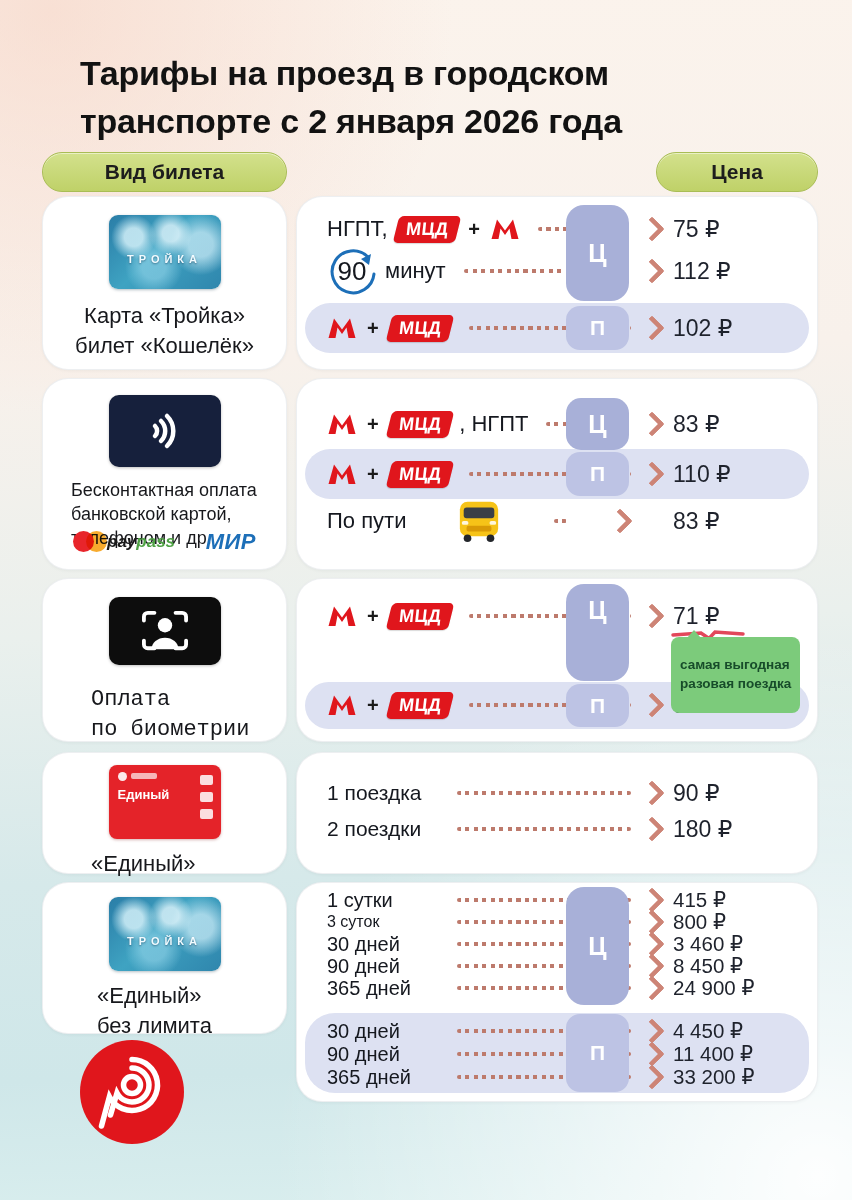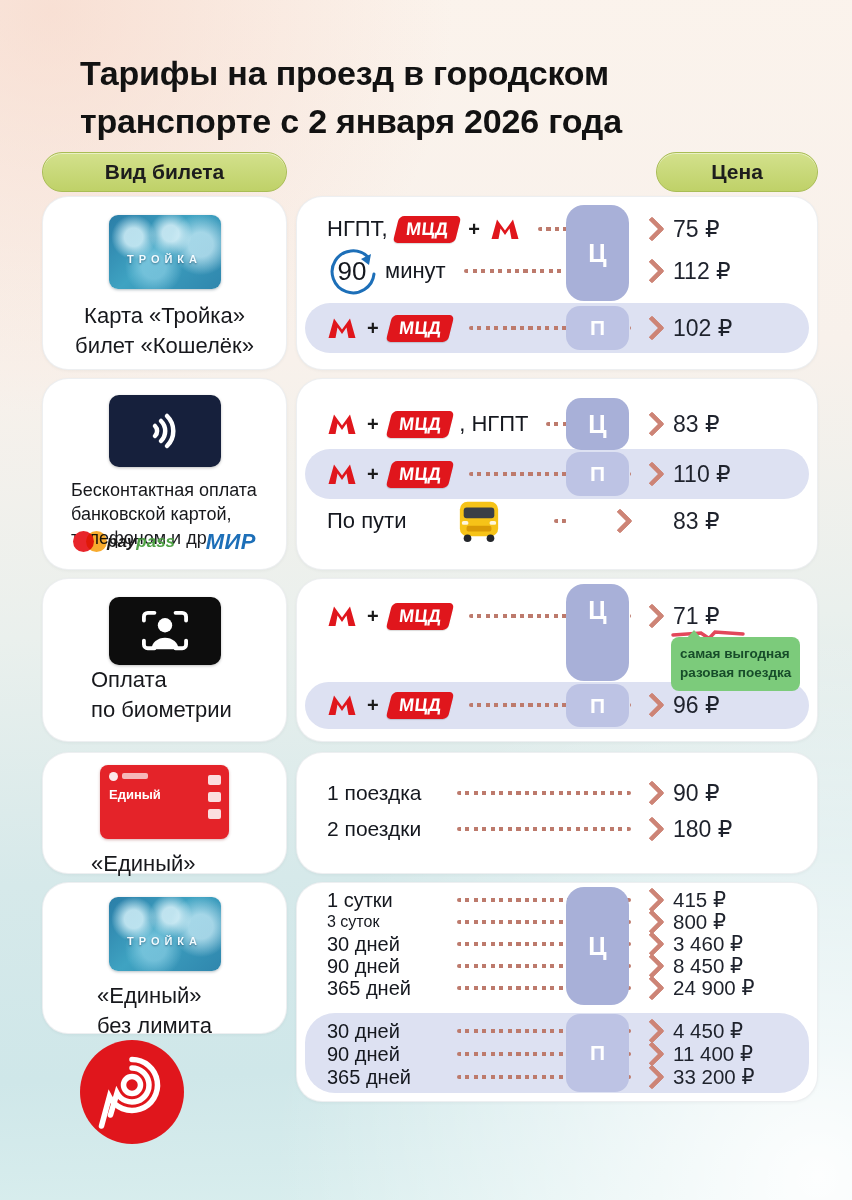--- a/index.html
+++ b/index.html
@@ -36,37 +36,37 @@
   .align-top{align-items:flex-start;padding-top:12px;box-sizing:border-box;}
 
   .mcd{display:inline-block;background:#e0161c;transform:skew(-14deg);border-radius:5px;padding:3px 10px;box-shadow:0 1px 1px rgba(0,0,0,.15);}
   .mcd i{display:inline-block;transform:skew(8deg);font-style:normal;color:#fff;font-weight:700;font-size:18px;letter-spacing:.5px;}
   .metroM{flex:0 0 auto;}
 
   .t90{position:relative;display:inline-flex;align-items:center;justify-content:center;width:50px;height:44px;flex:0 0 auto;}
   .t90 b{font-size:26px;font-weight:400;color:#15181f;}
   .t90 svg{position:absolute;left:-4px;top:-2px;}
 
-  .note{position:absolute;left:374px;top:58px;background:#7ccb7b;border-radius:8px;padding:8px 9px;z-index:3;
+  .note{position:absolute;left:374px;top:58px;background:#7ccb7b;border-radius:8px;padding:19px 9px;z-index:3;
     font-size:13.5px;font-weight:700;color:#174c2a;line-height:1.4;}
   .note::before{content:"";position:absolute;top:-7px;left:16px;border:7px solid transparent;border-bottom:8px solid #7ccb7b;border-top:0;}
   .sq{position:absolute;left:-2px;top:26px;}
 
   .card-media{display:flex;justify-content:center;}
   .troika-card{width:112px;height:74px;border-radius:9px;position:relative;box-shadow:0 1px 3px rgba(0,40,60,.3);overflow:hidden;
     background:
       radial-gradient(circle at 22% 30%, rgba(220,245,252,.8) 0 9%, rgba(220,245,252,0) 22%),
       radial-gradient(circle at 55% 25%, rgba(235,250,255,.75) 0 10%, rgba(235,250,255,0) 26%),
       radial-gradient(circle at 82% 40%, rgba(210,240,250,.7) 0 12%, rgba(210,240,250,0) 30%),
       radial-gradient(circle at 40% 70%, rgba(150,215,235,.6) 0 14%, rgba(150,215,235,0) 34%),
       linear-gradient(135deg,#2a7da7 0%,#3fa3c2 45%,#2f86ad 100%);}
   .troika-word{position:absolute;left:0;right:0;top:52%;text-align:center;color:#f2fbff;font-size:11px;font-weight:700;letter-spacing:5px;text-shadow:0 1px 2px rgba(0,40,70,.5);}
   .nfc-card{width:112px;height:72px;border-radius:10px;background:#16203c;display:flex;align-items:center;justify-content:center;box-shadow:0 1px 3px rgba(0,0,0,.25);}
   .bio-card{width:112px;height:68px;border-radius:10px;background:#0d0d0d;display:flex;align-items:center;justify-content:center;box-shadow:0 1px 3px rgba(0,0,0,.25);}
-  .ediny-card{width:129px;height:74px;border-radius:8px;background:#e42329;position:relative;box-shadow:0 1px 3px rgba(120,0,0,.3);}
+  .ediny-card{width:112px;height:74px;border-radius:8px;background:#e42329;position:relative;box-shadow:0 1px 3px rgba(120,0,0,.3);}
   .ediny-logo{position:absolute;left:9px;top:7px;width:9px;height:9px;border-radius:50%;background:#fff;opacity:.9;}
   .ediny-logo::after{content:"";position:absolute;left:13px;top:1px;width:26px;height:6px;background:rgba(255,255,255,.75);border-radius:2px;}
   .ediny-word{position:absolute;left:9px;top:22px;color:#fff;font-weight:700;font-size:13px;}
   .ediny-icons{position:absolute;right:8px;top:10px;display:flex;flex-direction:column;gap:7px;}
   .ediny-icons i{width:13px;height:10px;background:rgba(255,255,255,.85);border-radius:2px;display:block;}
 
   .card-label{font-size:22px;line-height:1.35;color:#17181c;}
   .tc{text-align:center;}
   .contactless-text{font-size:18px;line-height:1.33;color:#17181c;padding:0 0 0 28px;}
   .paylogos{position:absolute;left:0;right:0;bottom:14px;display:flex;align-items:center;justify-content:space-between;padding:0 30px 0 30px;}
@@ -238,21 +238,21 @@
             <path d="M10 13 V9 a4 4 0 0 1 4 -4 h7"></path>
             <path d="M54 13 V9 a4 4 0 0 0 -4 -4 h-7"></path>
             <path d="M10 34 v4 a4 4 0 0 0 4 4 h7"></path>
             <path d="M54 34 v4 a4 4 0 0 1 -4 4 h-7"></path>
           </g>
           <circle cx="32" cy="18" r="7.5" fill="#fff"></circle>
           <path d="M18 43 a14 12 0 0 1 28 0 Z" fill="#fff"></path>
         </svg>
       </div>
     </div>
-    <div class="card-label" style="margin-top:0;padding-left:48px;">
+    <div class="card-label" style="margin-top:20px;padding-left:48px;font-family:Liberation Mono, monospace;">
       <div>Оплата</div>
       <div>по биометрии</div>
     </div>
   </section>
 
   <section class="panel" style="top:578px;height:162px;">
     <div class="band" style="top:103px;height:47px;"></div>
 
     <div class="line" style="top:17px;height:40px;">
       <svg class="metroM" viewBox="0 0 30 22" width="30" height="22">

